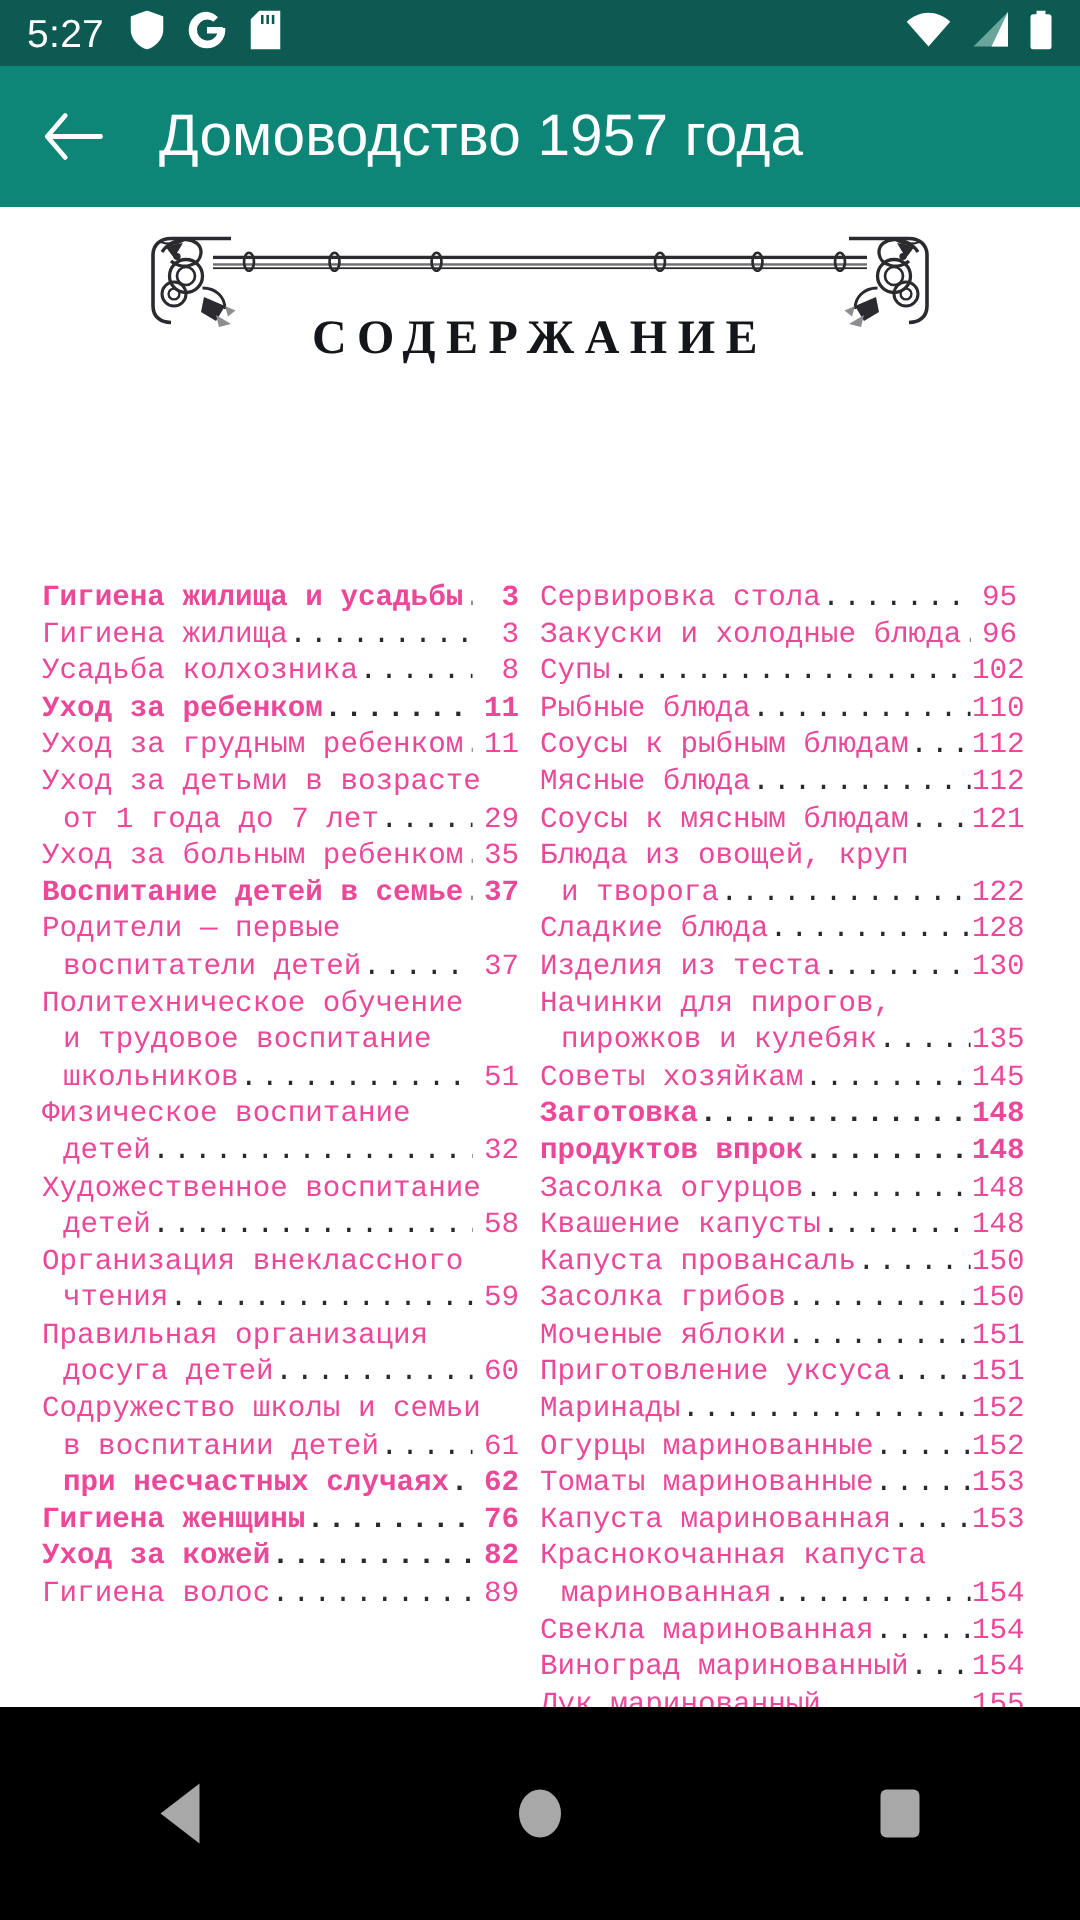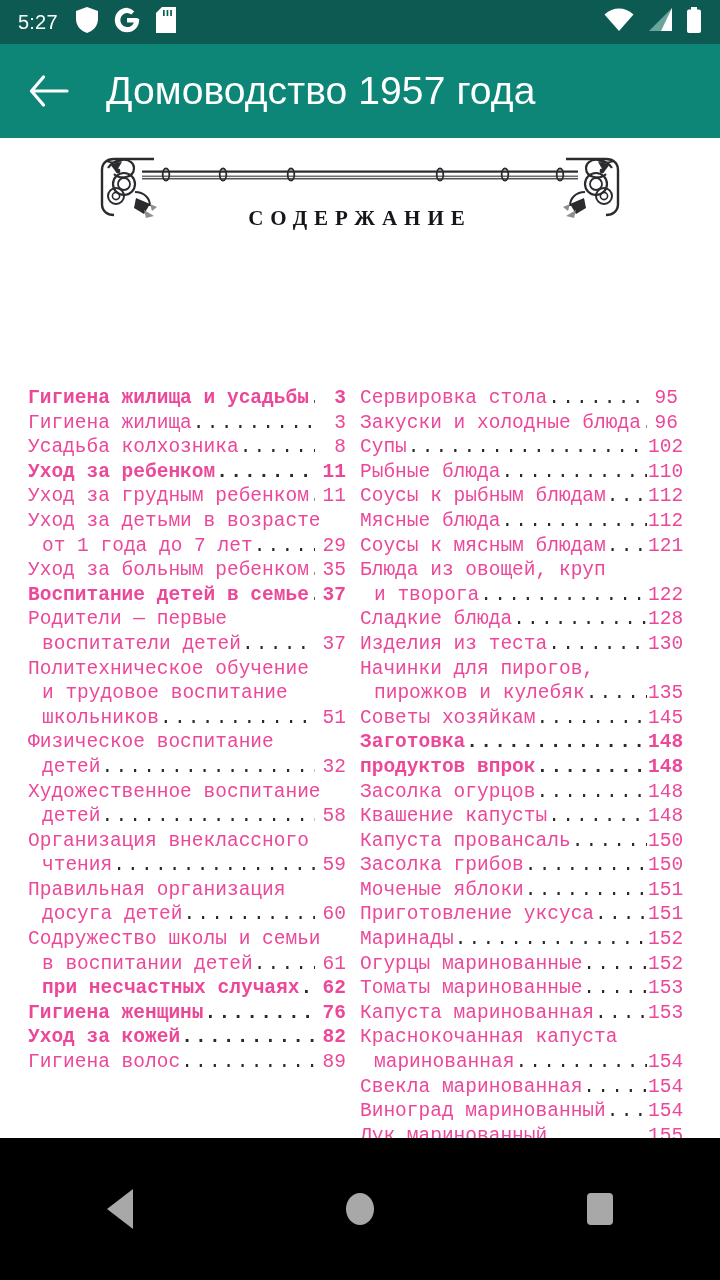--- a/index.html
+++ b/index.html
@@ -14,21 +14,21 @@
 
   
   #status-bar{
     position:absolute; top:0; left:0; width:720px; height:44px;
     background:#0c5a51;
     display:flex; align-items:center;
     padding:0 18px;
     color:#ffffff;
   }
   #status-time{
-    font-size:20px; font-weight:400; letter-spacing:.2px;
+    font-size:26px; font-weight:400; letter-spacing:.2px;
     font-family:"Liberation Sans", sans-serif;
     margin-right:18px;
   }
   .status-left-icons{ display:flex; align-items:center; gap:16px; }
   .status-right-icons{ margin-left:auto; display:flex; align-items:center; gap:12px; }
   .sicon{ display:block; }
 
   
   #app-bar{
     position:absolute; top:44px; left:0; width:720px; height:94px;
@@ -56,21 +56,21 @@
 
   
   #ornament-block{
     position:relative; width:720px; height:110px; margin-top:12px;
   }
   #ornament-svg{ display:block; margin:0 auto; }
   #toc-heading{
     position:absolute; left:0; right:0; top:56px;
     text-align:center;
     font-family:"Liberation Serif", serif;
-    font-size:21px; font-weight:700;
+    font-size:32px; font-weight:700;
     letter-spacing:7px;
     color:#15161a;
   }
 
   
   #toc-columns{
     position:absolute; top:248px; left:0; width:720px;
     display:flex; gap:14px;
     padding:0 28px;
   }

